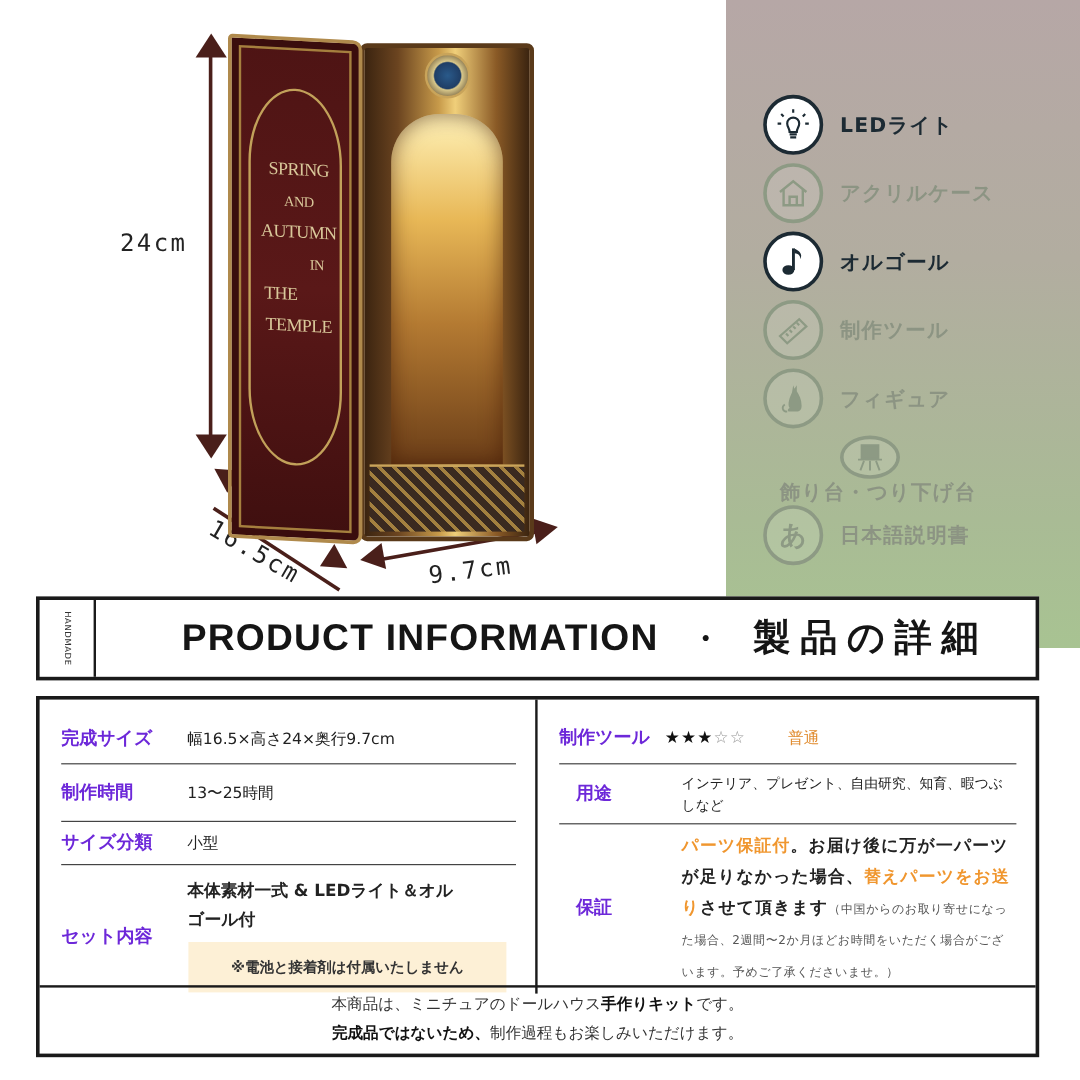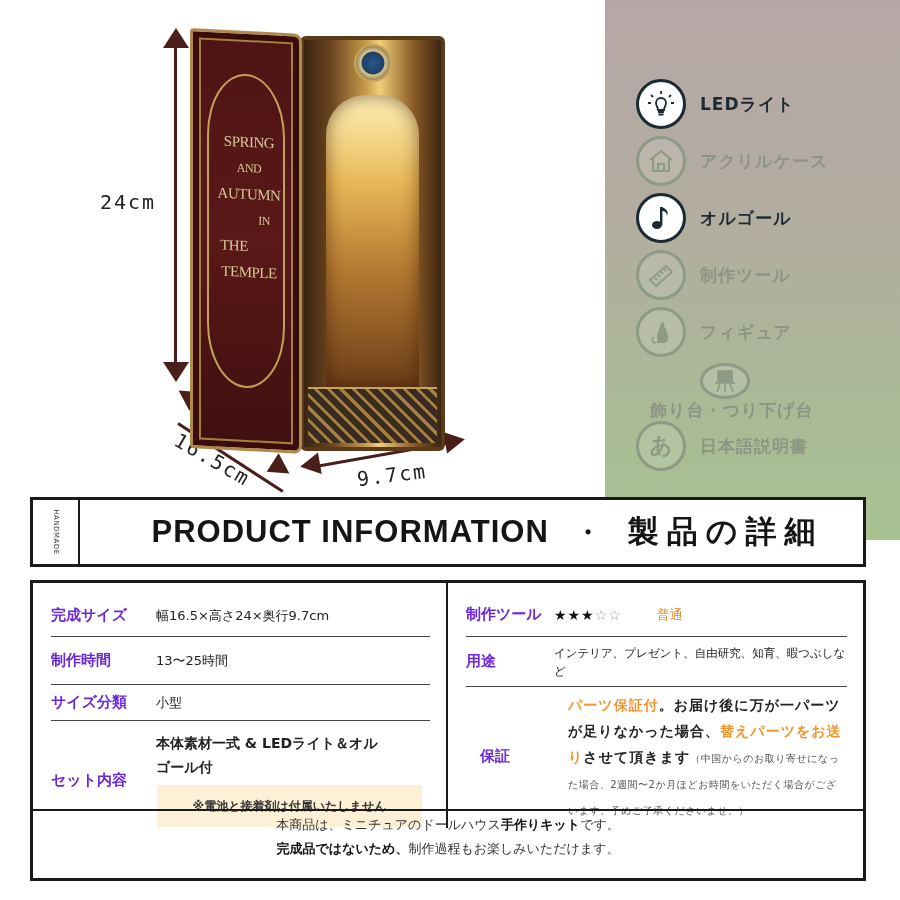--- a/index.html
+++ b/index.html
@@ -102,21 +102,21 @@
     display: flex; align-items: center; justify-content: center;
   }
   .stars { font-size: 14px; letter-spacing: 1px; color: #111; }
   .stars .empty { color: #999; }
   .difficulty-word { margin-left: 35px; color: #e08a2c; font-size: 13px; font-family: "DejaVu Serif", serif; }
   .guarantee-text { font-size: 14px; font-weight: bold; line-height: 26px; color: #222; letter-spacing: 1px; }
   .guarantee-text .orange { color: #f0962e; }
   .guarantee-text .small { font-size: 10px; font-weight: normal; color: #555; line-height: 22px; letter-spacing: 0.5px; }
 
   .footer-note {
-    position: absolute; left: 0; right: 0; bottom: 16px; height: 53px; border-top: 2px solid #1a1a1a;
+    position: absolute; left: 0; right: 0; bottom: 4px; height: 53px; border-top: 2px solid #1a1a1a;
     display: flex; flex-direction: column; align-items: center; justify-content: center; gap: 6px;
     font-size: 13px; color: #333;
   }
   .footer-note b { color: #111; }
 </style>
 </head>
 <body>
 
 <div class="product-area">
 
@@ -279,21 +279,21 @@
 
   <div class="col-right">
     <div class="row divider" style="top:10px; height:44px;">
       <span class="k" style="flex-basis:88px;">制作ツール</span>
       <span class="stars">
         <span>★★★</span><span class="empty">☆☆</span>
       </span>
       <span class="difficulty-word">普通</span>
     </div>
     <div class="row divider" style="top:54px; height:50px;">
-      <span class="k" style="flex-basis:88px;">用途</span>
+      <span class="k" style="flex-basis:88px;margin-left:14px;">用途</span>
       <span class="v" style="font-size:11.5px; line-height:18px;">インテリア、プレゼント、自由研究、知育、暇つぶしなど</span>
     </div>
     <div class="row" style="top:106px; height:135px;">
       <span class="k" style="flex-basis:88px;margin-left:14px;">保証</span>
       <div class="guarantee-text">
         <span class="orange">パーツ保証付</span><span>。お届け後に万が一パーツが足りなかった場合、</span><span class="orange">替えパーツをお送り</span><span>させて頂きます</span><span class="small">（中国からのお取り寄せになった場合、2週間〜2か月ほどお時間をいただく場合がございます。予めご了承くださいませ。）</span>
       </div>
     </div>
   </div>
 

